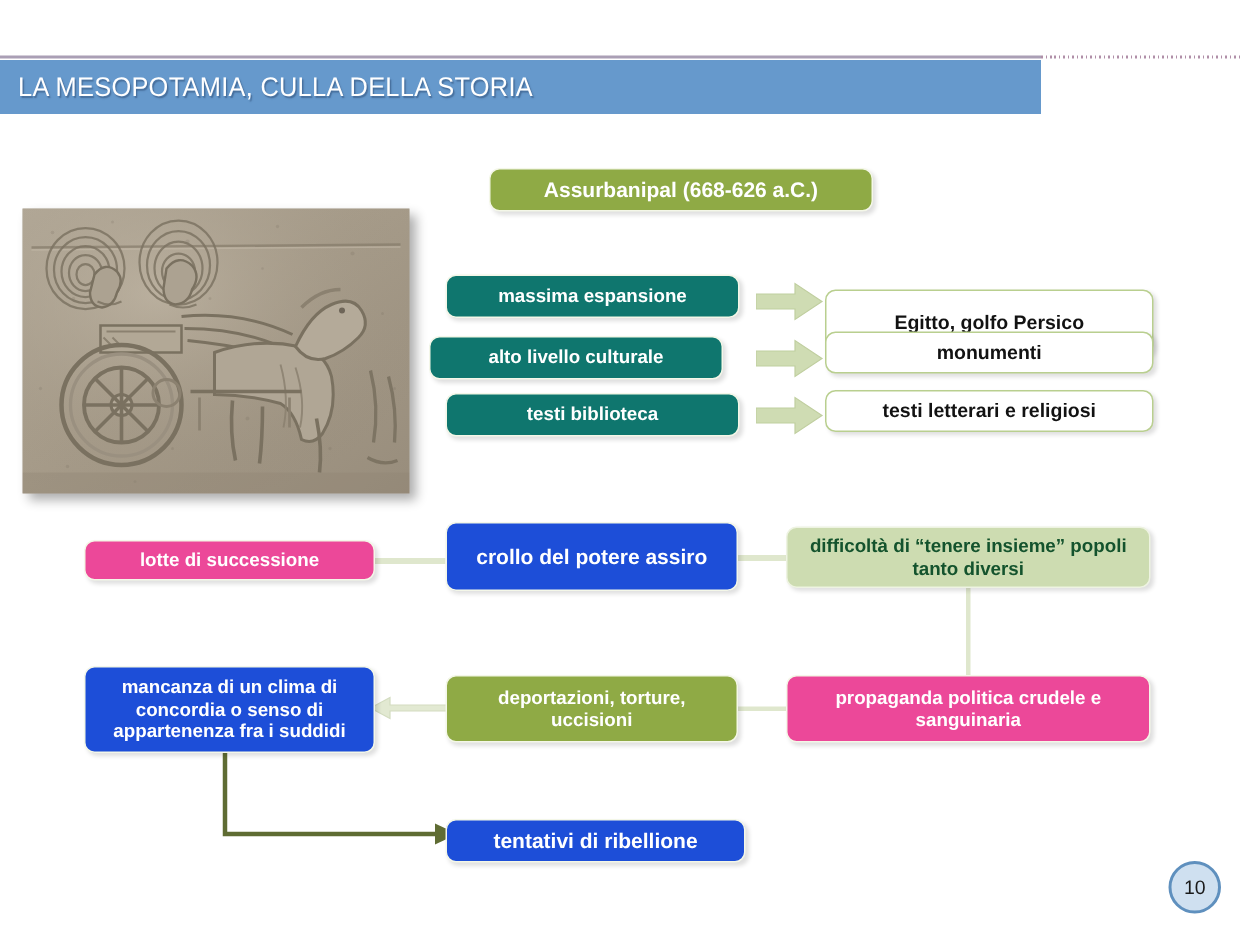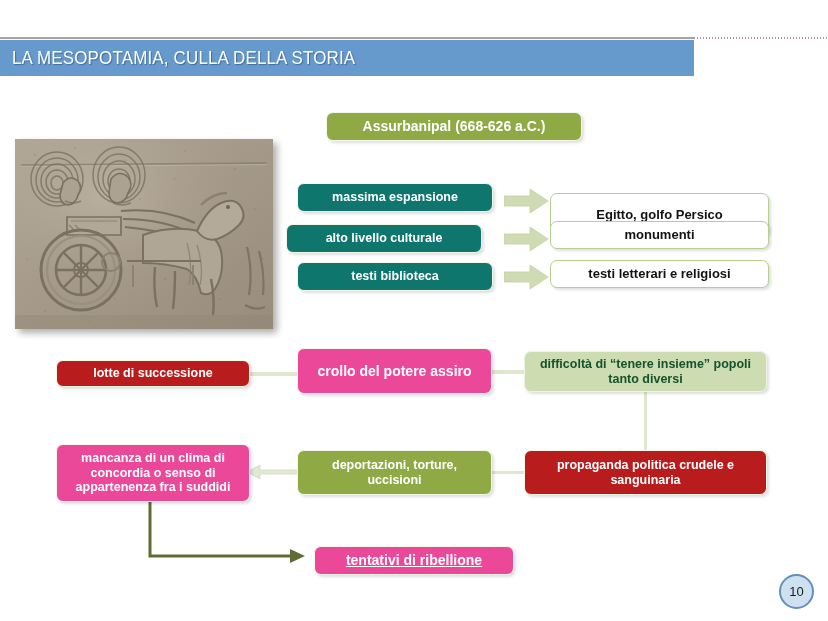--- a/index.html
+++ b/index.html
@@ -93,33 +93,33 @@
     border-radius: 7px;
     display: flex;
     align-items: center;
     justify-content: center;
     text-align: center;
     line-height: 1.18;
     padding: 3px 8px;
     box-shadow: 2px 2px 3px rgba(0,0,0,0.13);
   }
   .box-dark {
-    background: #ec4899;
+    background: #1d4ed8;
     color: #ffffff;
     font-weight: bold;
     border: 1px solid #f4f7e8;
   }
   .box-mid {
     background: #8faa45;
     color: #ffffff;
     font-weight: bold;
     border: 1px solid #f4f7e8;
   }
   .box-light {
-    background: #b91c1c;
+    background: #ec4899;
     color: #ffffff;
     font-weight: bold;
     border: 1px solid #f4f7e8;
   }
   .box-pale {
     background: #0f766e;
     color: #ffffff;
     font-weight: bold;
     border: 1px solid #f4f7e8;
   }
@@ -160,21 +160,21 @@
 
   
   #flow-lotte       { left: 56px;  top: 360px; width: 194px; height: 27px; font-size: 12.5px; }
   #flow-crollo      { left: 297px; top: 348px; width: 195px; height: 46px; font-size: 14px; }
   #flow-difficolta  { left: 524px; top: 351px; width: 243px; height: 41px; font-size: 12.5px; }
 
   #flow-mancanza    { left: 56px;  top: 444px; width: 194px; height: 58px; font-size: 12.5px; }
   #flow-deportazioni{ left: 297px; top: 450px; width: 195px; height: 45px; font-size: 12.5px; }
   #flow-propaganda  { left: 524px; top: 450px; width: 243px; height: 45px; font-size: 12.5px; }
 
-  #flow-tentativi   { left: 314px; top: 546px; width: 200px; height: 29px; font-size: 14px; text-decoration: underline; }
+  #flow-tentativi   { left: 297px; top: 546px; width: 200px; height: 29px; font-size: 14px; }
 
   
   .conn {
     position: absolute;
     background: #dfe7cd;
   }
   #conn-lotte-crollo {
     left: 250px; top: 372px; width: 47px; height: 4px;
   }
   #conn-crollo-difficolta {

